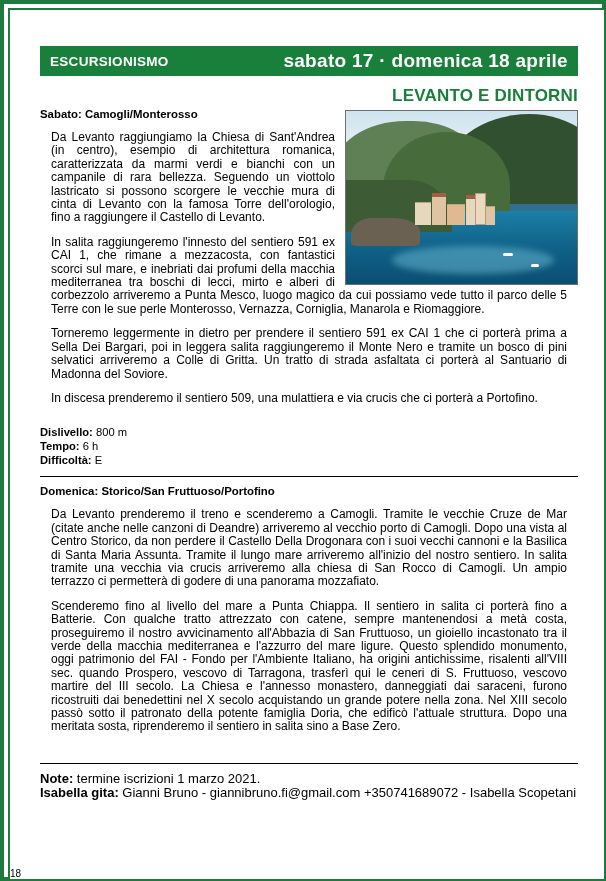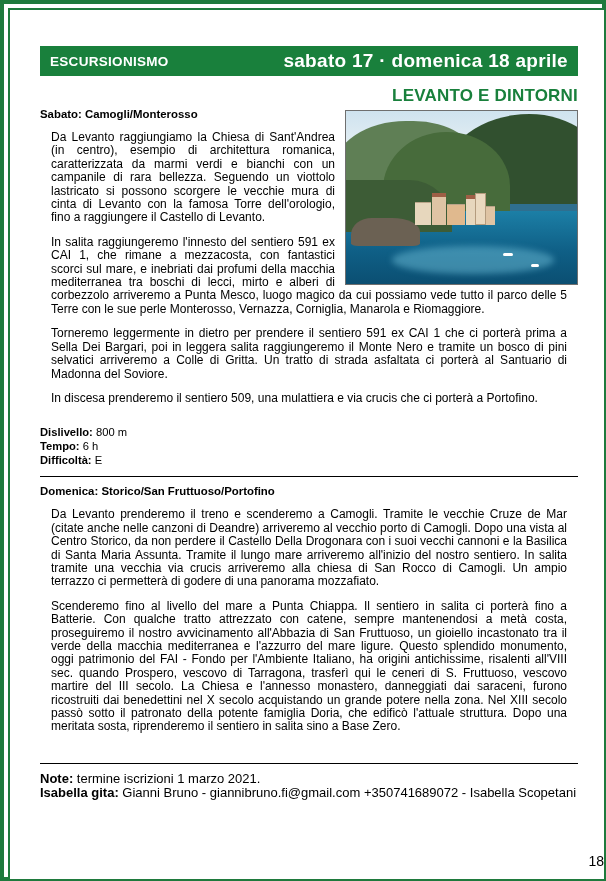--- a/index.html
+++ b/index.html
@@ -153,25 +153,25 @@
     border-top: 1px solid #000000;
     margin: 9px 0 8px 0;
   }
   .spacer-sm { height: 9px; }
   .note {
     font-size: 13px;
     line-height: 14px;
   }
   .page-num {
     position: absolute;
-    bottom: 10px;
+    bottom: 0;
     left: 0;
     width: 100%;
-    text-align: right;
-    font-size: 14px;
+    text-align: left;
+    font-size: 10px;
   }
   .clearfix::after { content: ""; display: block; clear: both; }
 </style>
 </head>
 <body>
 
 <div class="page">
   <div class="inner">
 
     <div class="content">

